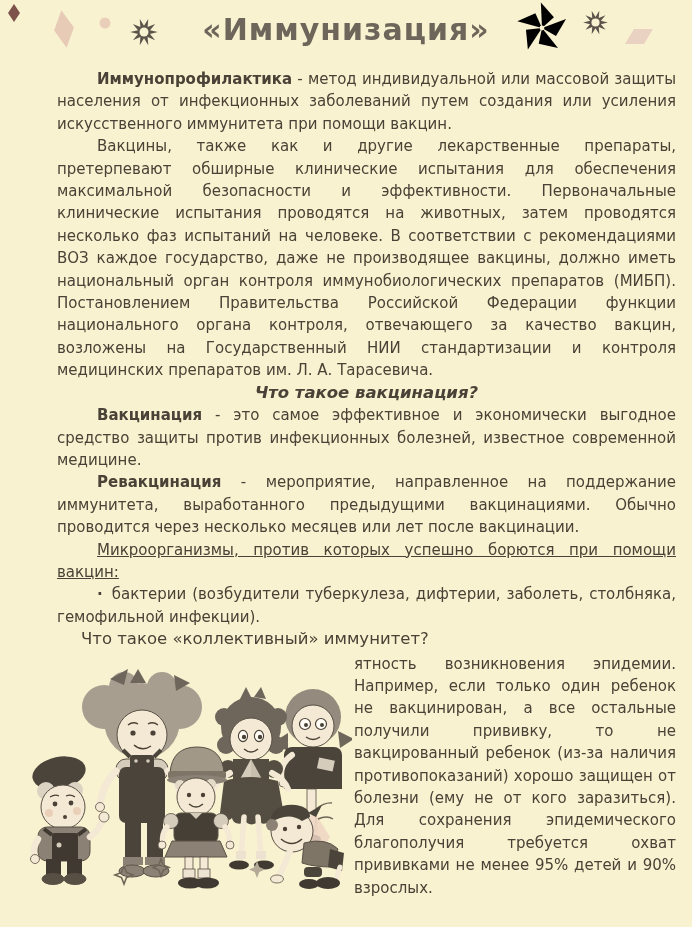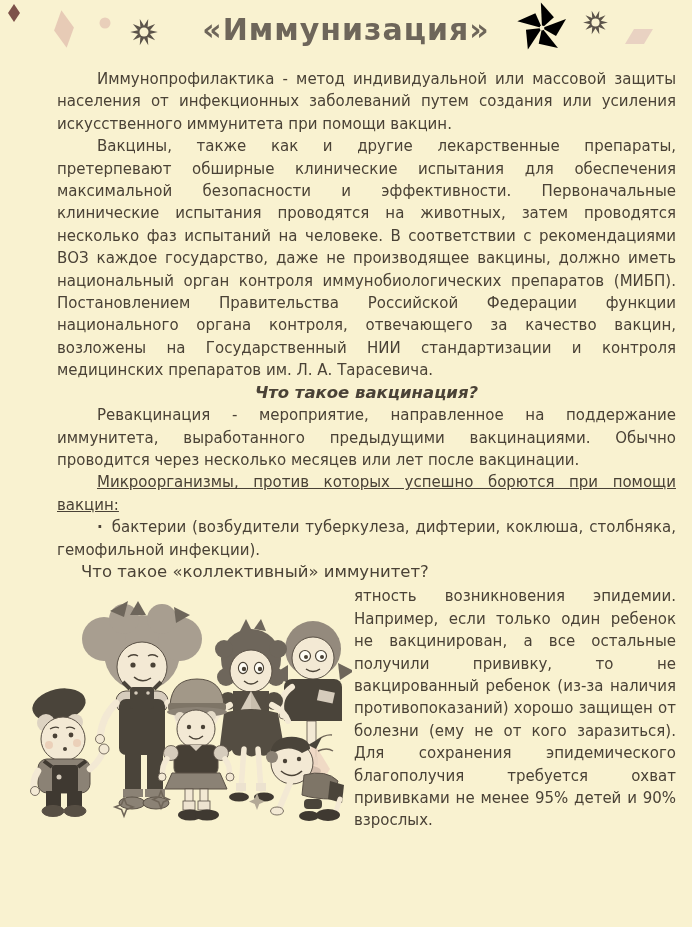--- a/index.html
+++ b/index.html
@@ -32,21 +32,21 @@
   .deco-left-dot{left:99px;top:17px;}
   .deco-left-sun{left:129px;top:17px;}
   .deco-pinwheel{left:516px;top:2px;}
   .deco-right-sun{left:582px;top:9px;}
   .deco-right-par{left:625px;top:29px;}
 
   
   .content{padding:4px 16px 0 57px;font-size:15px;line-height:22.4px;text-align:justify;}
   .content p{margin:0;}
   .indent{text-indent:40px;}
-  .lead{font-weight:normal;}
+  .lead{font-weight:bold;}
   .h-center{text-align:center;font-weight:bold;font-size:16.5px;margin:6px 0 4px;font-style:italic;}
   .h-left{font-weight:normal;font-size:16.5px;text-align:left;padding-left:24px;margin:8px 0 3px;}
   .list-intro .u{text-decoration:underline;}
   .bchar{font-weight:bold;margin-right:9px;}
 
   
   .bottom{display:flex;align-items:flex-start;padding:2px 16px 0 4px;}
   .illustration{flex:0 0 348px;width:348px;line-height:0;}
   .wrapped{flex:1;margin:0;font-size:15px;line-height:22.4px;text-align:justify;padding-left:2px;}
 </style>
@@ -105,27 +105,28 @@
     </span>
   </div>
 
   <div class="content">
     <p class="indent"><span class="lead">Иммунопрофилактика</span><span> - метод индивидуальной или массовой защиты населения от инфекционных заболеваний путем создания или усиления искусственного иммунитета при помощи вакцин.</span></p>
 
     <p class="indent">Вакцины, также как и другие лекарственные препараты, претерпевают обширные клинические испытания для обеспечения максимальной безопасности и эффективности. Первоначальные клинические испытания проводятся на животных, затем проводятся несколько фаз испытаний на человеке. В соответствии с рекомендациями ВОЗ каждое государство, даже не производящее вакцины, должно иметь национальный орган контроля иммунобиологических препаратов (МИБП). Постановлением Правительства Российской Федерации функции национального органа контроля, отвечающего за качество вакцин, возложены на Государственный НИИ стандартизации и контроля медицинских препаратов им. Л. А. Тарасевича.</p>
 
     <p class="h-center">Что такое вакцинация?</p>
 
+    <p class="indent"><span class="lead">Вакцинация</span><span> - это самое эффективное и экономически выгодное средство защиты против инфекционных болезней, известное современной медицине.</span></p>
 
     <p class="indent"><span class="lead">Ревакцинация</span><span> - мероприятие, направленное на поддержание иммунитета, выработанного предыдущими вакцинациями. Обычно проводится через несколько месяцев или лет после вакцинации.</span></p>
 
     <p class="indent list-intro"><span class="u">Микроорганизмы, против которых успешно борются при помощи вакцин:</span></p>
 
 
-    <p class="indent"><span class="bchar">·</span><span>бактерии (возбудители туберкулеза, дифтерии, коклюша, столбняка, гемофильной инфекции).</span></p>
+    <p class="indent"><span class="bchar">·</span><span>бактерии (возбудители туберкулеза, дифтерии, заболеть, столбняка, гемофильной инфекции).</span></p>
 
     <p class="h-left">Что такое «коллективный» иммунитет?</p>
 
   </div>
 
   <div class="bottom">
     <div class="illustration">
       <svg width="348" height="237" viewBox="0 0 348 237">
 
         <g>

